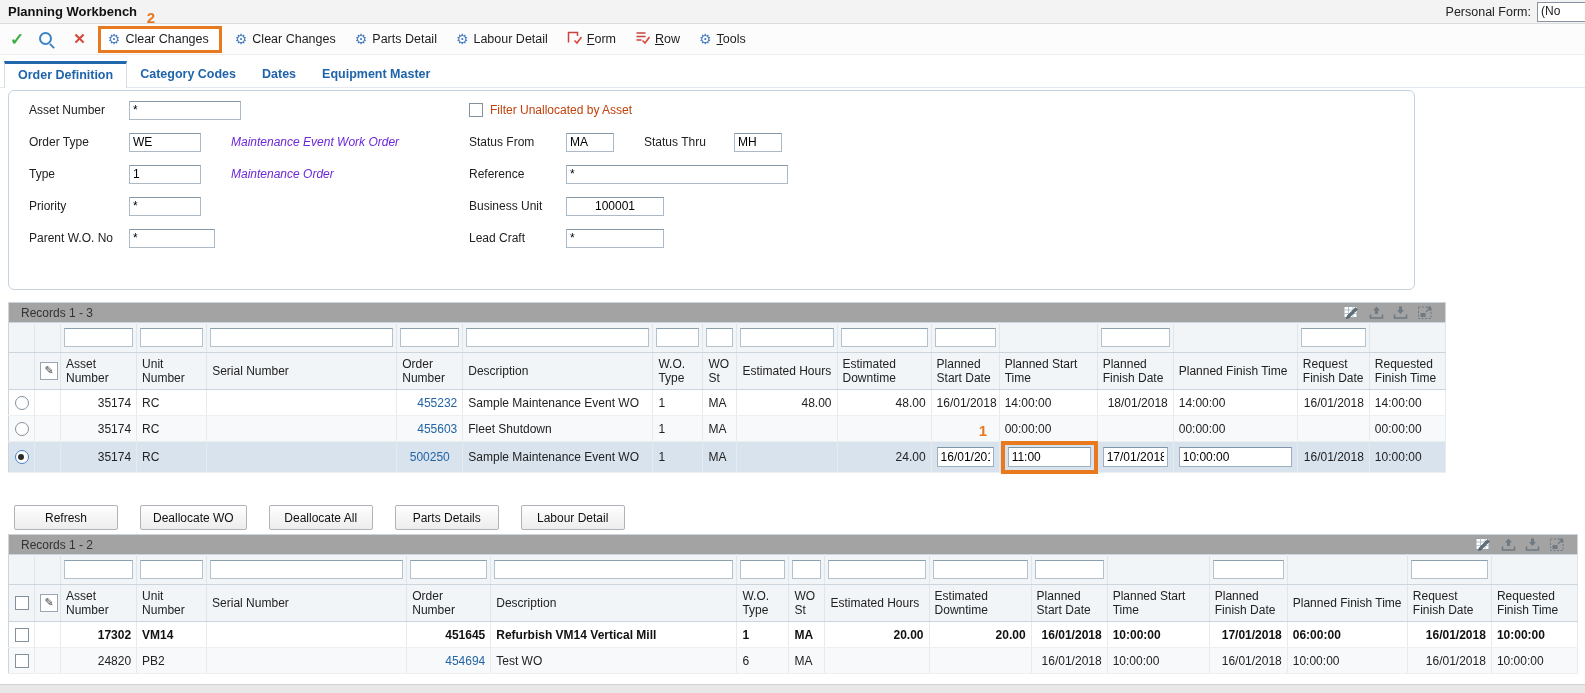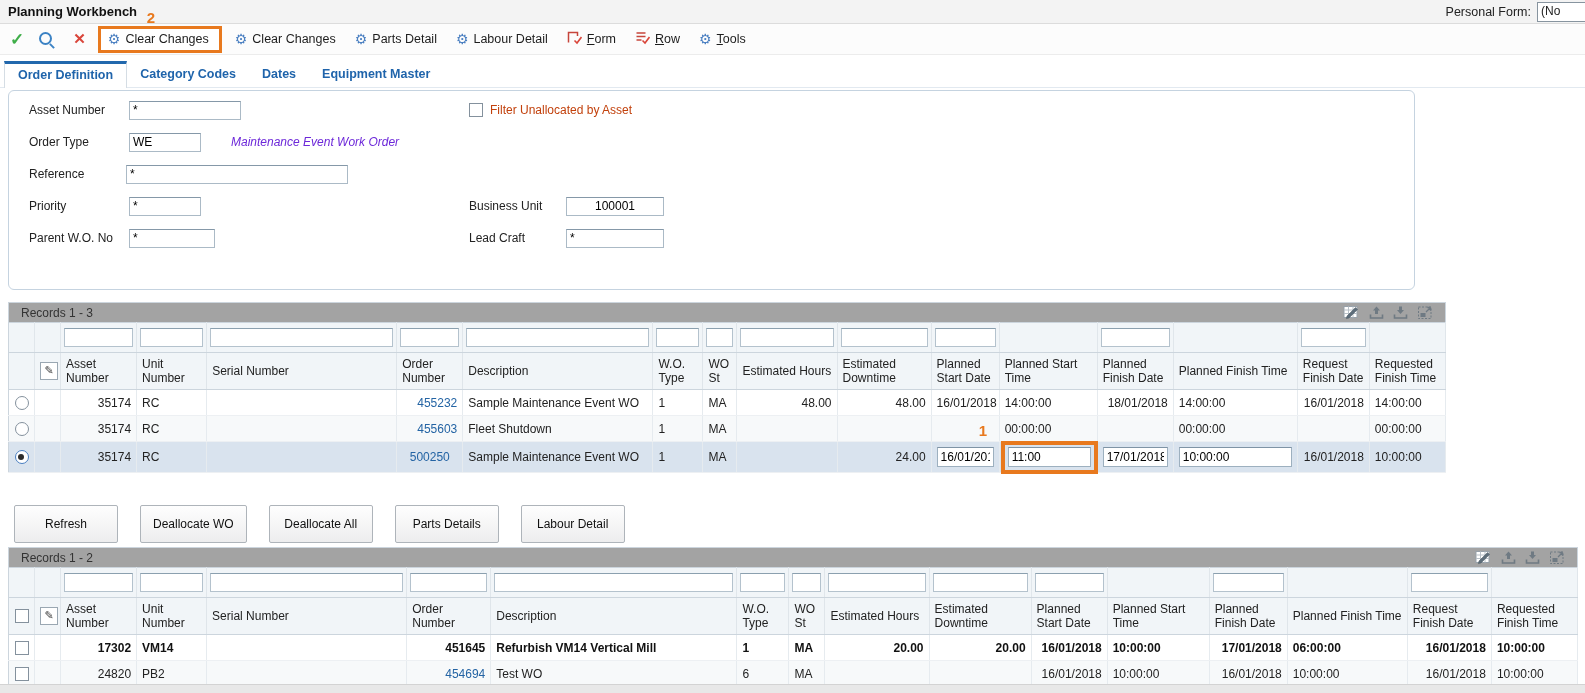--- a/index.html
+++ b/index.html
@@ -77,21 +77,21 @@
                     border-radius:50%;background:#2b2b2b;}
   .cb{width:12px;height:12px;border:1px solid #84919d;background:#fff;display:inline-block;vertical-align:middle;}
   .pencil{display:inline-flex;width:16px;height:16px;border:1px solid #9aa7b2;background:#fff;
           align-items:center;justify-content:center;font-size:11px;color:#444;}
   .cell-input{box-sizing:border-box;height:20px;border:1px solid #9db0bf;border-top-color:#7e93a5;
               font-size:12px;padding:0 3px;width:100%;font-family:inherit;background:#fff;}
   .hl-box{position:relative;display:flex;border:4px solid #e8791e;padding:2px 3px 3px;
           margin:-6px -6px -7px -4px;background:transparent;z-index:4;}
   
   .btn-row{margin:32px 0 4px 14px;display:flex;gap:22px;}
-  .pbtn{min-width:104px;height:38px;border:1px solid #aeb4ba;border-radius:2px;
+  .pbtn{min-width:104px;height:25px;border:1px solid #aeb4ba;border-radius:2px;
         background:linear-gradient(#fefefe,#ededee);font-size:12px;color:#111;font-family:inherit;padding:0 12px;}
   .footer{position:absolute;left:0;right:0;bottom:0;height:8px;background:#e8e8e8;border-top:1px solid #d3d3d3;}
   u{text-decoration:underline;}
 </style>
 </head>
 <body>
 
 <div class="titlebar">
   <span class="ttl">Planning Workbench</span>
   <span class="pf">
@@ -164,22 +164,33 @@
       <span class="cbx"></span>
       <span class="cb-lbl">Filter Unallocated by Asset</span>
     </div>
   </div>
   <div class="frow">
     <div class="fleft">
       <span class="flbl">Order Type</span>
       <input class="ti" style="width: 64px;" value="WE">
       <span class="fdesc">Maintenance Event Work Order</span>
     </div>
+    <div class="fright">
+      <span class="frlbl">Status From</span>
+      <input class="ti" style="width: 40px;" value="MA">
+      <span class="frlbl" style="width:62px;margin-left:30px">Status Thru</span>
+      <input class="ti" style="width: 40px; margin-left: 28px;" value="MH">
+    </div>
   </div>
   <div class="frow">
+    <div class="fleft">
+      <span class="flbl">Type</span>
+      <input class="ti" style="width: 64px;" value="1">
+      <span class="fdesc">Maintenance Order</span>
+    </div>
     <div class="fright">
       <span class="frlbl">Reference</span>
       <input class="ti" style="width: 214px;" value="*">
     </div>
   </div>
   <div class="frow">
     <div class="fleft">
       <span class="flbl">Priority</span>
       <input class="ti" style="width: 64px;" value="*">
     </div>

